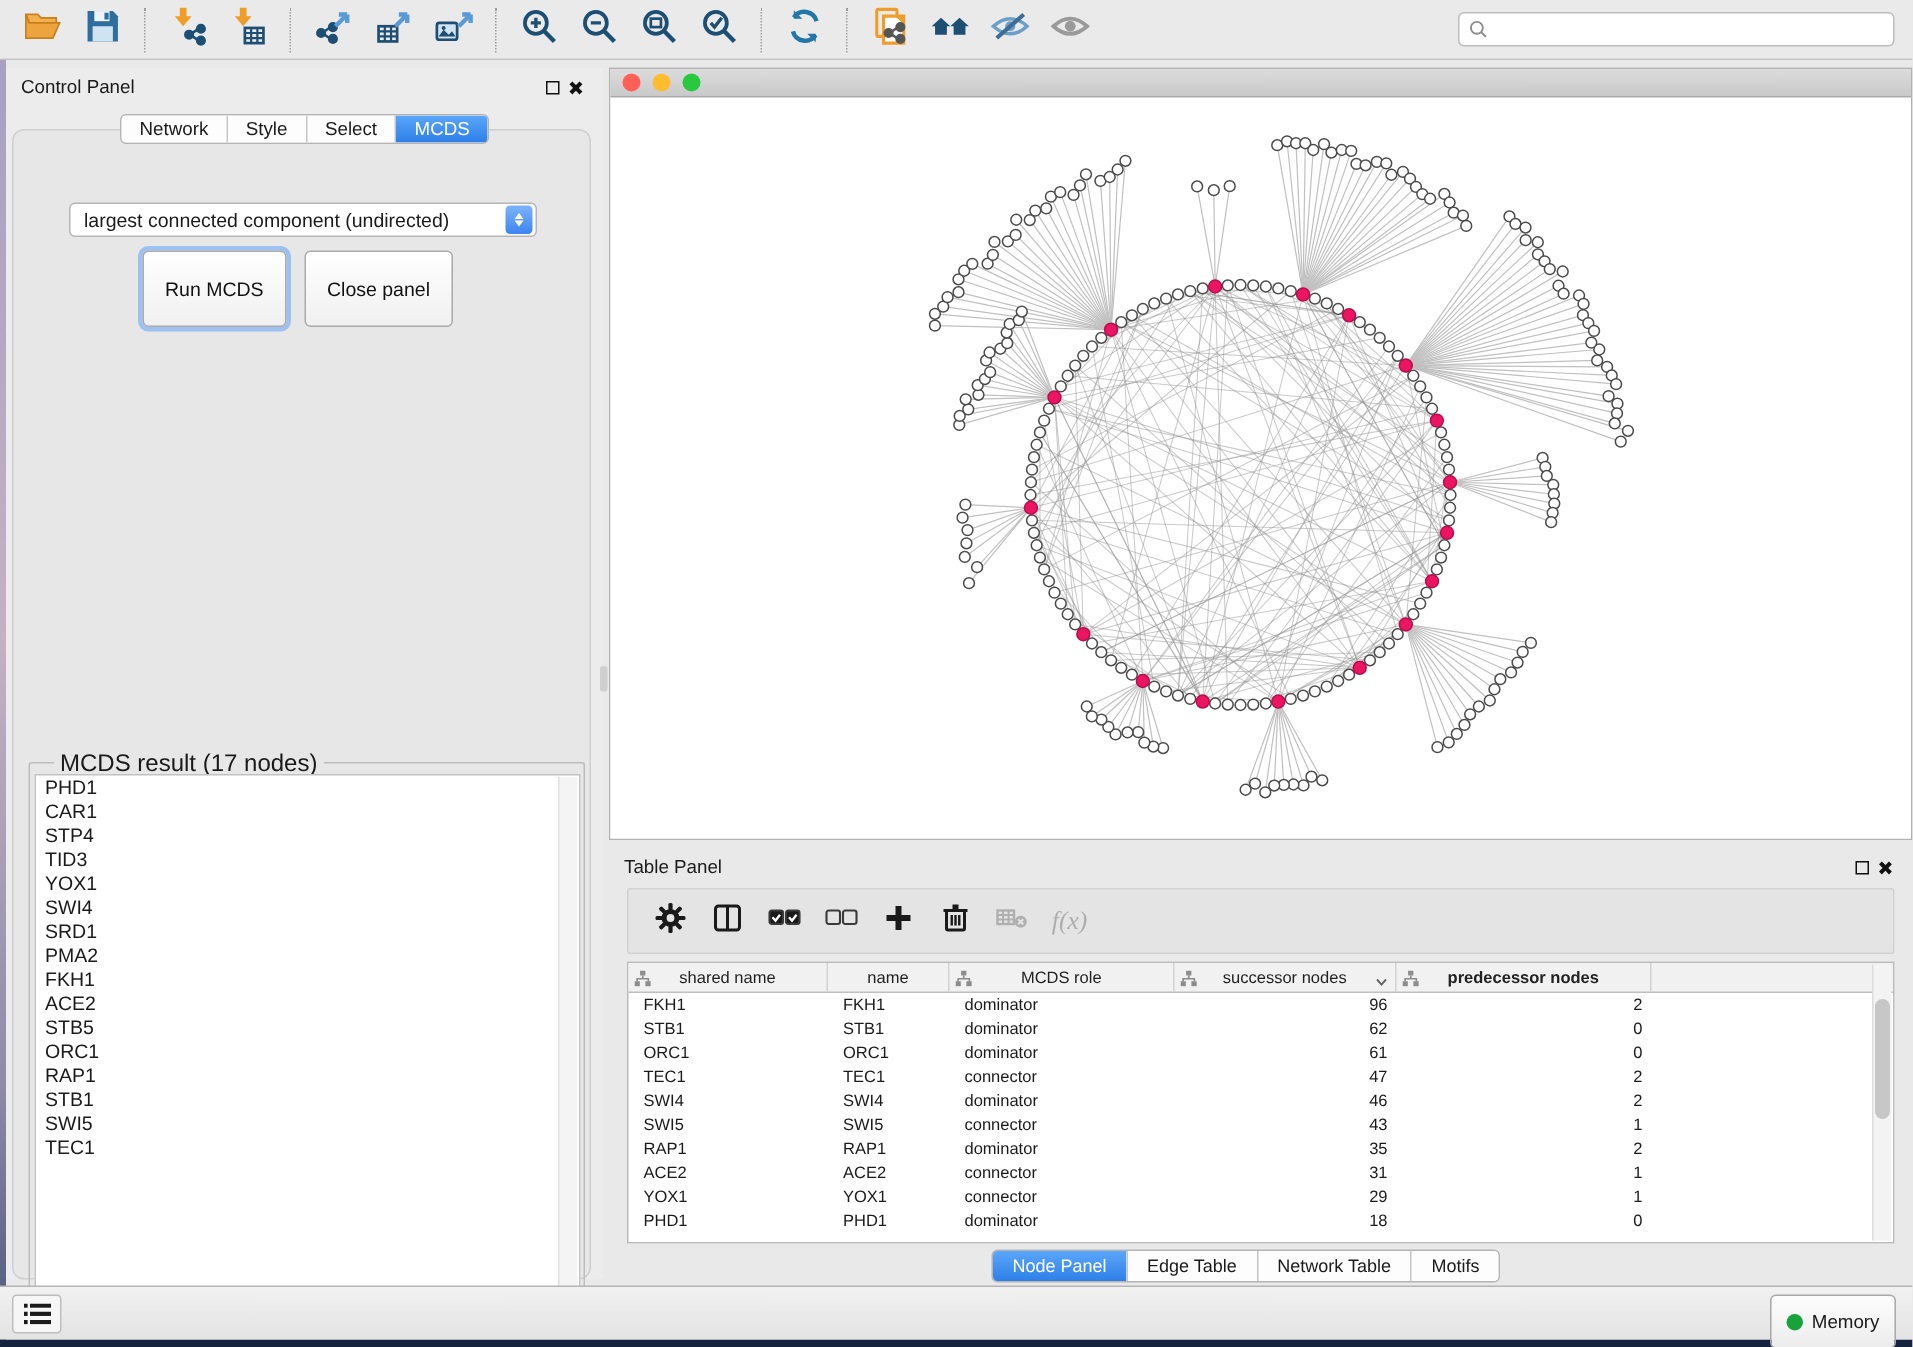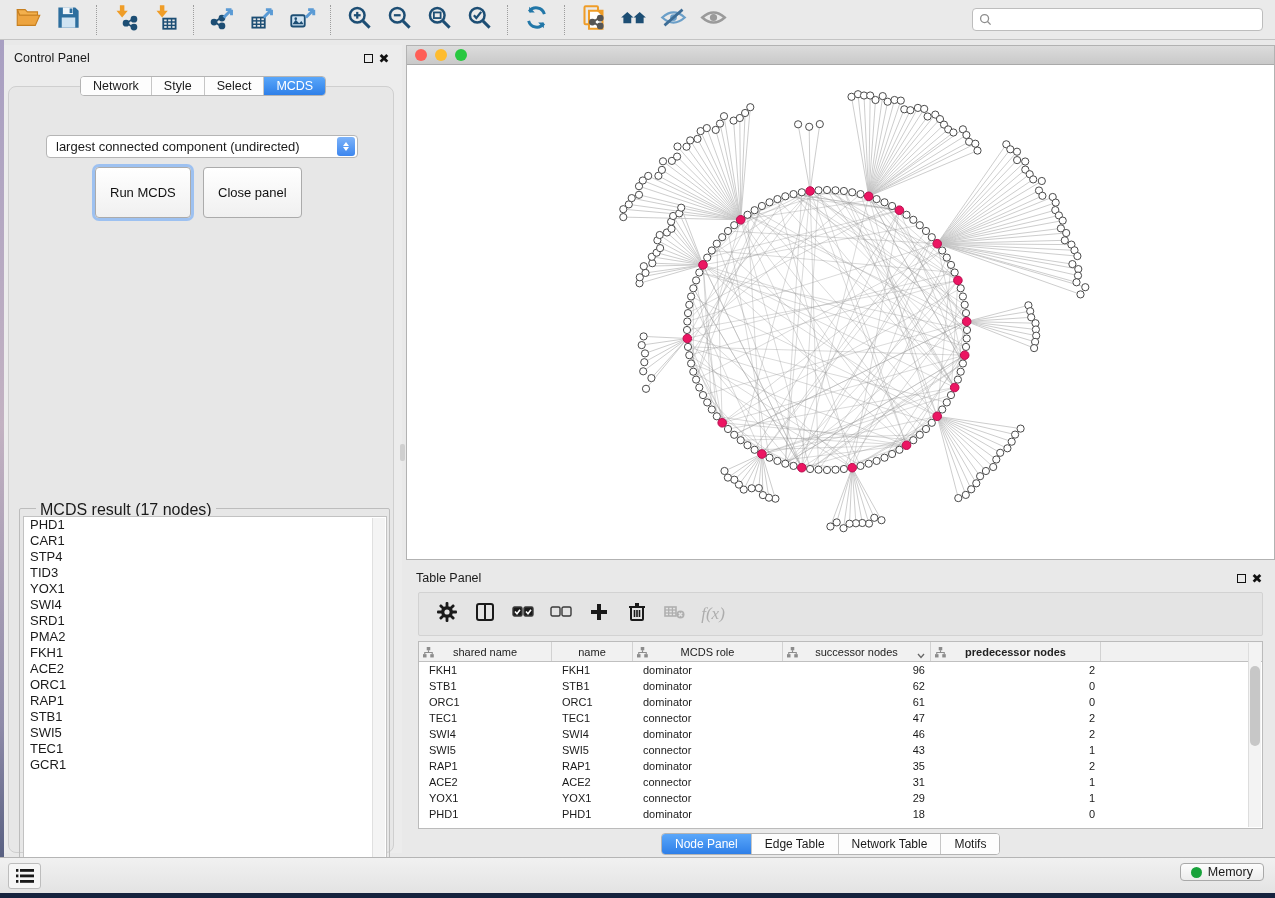--- a/index.html
+++ b/index.html
@@ -89,21 +89,21 @@
   .grid-vscroll { position:absolute; right:1px; top:1px; width:13px; height:184px; background:#f3f3f3; border-left:1px solid #ddd; }
   .grid-thumb { position:absolute; left:1px; top:23px; width:10px; height:80px; background:#c7c7c7; border-radius:5px; }
   .tp-tabs { left:255px; top:268px; height:22px; }
   .tp-tabs .tab { font-size:12px; padding:3px 13px 4px 13px; }
 
   
   .status-bar { position:absolute; left:0; top:857px; width:1275px; height:36px;
     background:linear-gradient(#f1f1f1,#e3e3e3); border-top:1px solid #b5b5b5; }
   .list-btn { position:absolute; left:8px; top:5px; width:33px; height:26px; background:#f6f6f6;
     border:1px solid #bdbdbd; border-radius:3px; display:flex; align-items:center; justify-content:center; }
-  .memory-btn { position:absolute; right:11px; top:5px; height:18px; background:linear-gradient(#fdfdfd,#ececec);
+  .memory-btn { position:absolute; right:11px; top:5px; height:36px; background:linear-gradient(#fdfdfd,#ececec);
     border:1px solid #a9a9a9; border-radius:4px; display:flex; align-items:center; gap:6px; padding:0 10px; font-size:12.5px; }
   .mem-dot { width:11px; height:11px; border-radius:50%; background:#18a23b; }
 </style>
 </head>
 <body>
 
 <div class="left-strip"></div>
 <div class="bottom-strip"></div>
 
 <div class="main-toolbar" id="main-toolbar">
@@ -295,26 +295,26 @@
       <div class="result-item">PHD1</div>
           <div class="result-item">CAR1</div>
           <div class="result-item">STP4</div>
           <div class="result-item">TID3</div>
           <div class="result-item">YOX1</div>
           <div class="result-item">SWI4</div>
           <div class="result-item">SRD1</div>
           <div class="result-item">PMA2</div>
           <div class="result-item">FKH1</div>
           <div class="result-item">ACE2</div>
+          <div class="result-item">STB5</div>
           <div class="result-item">ORC1</div>
           <div class="result-item">RAP1</div>
           <div class="result-item">STB1</div>
           <div class="result-item">SWI5</div>
           <div class="result-item">TEC1</div>
-          <div class="result-item">GCR1</div>
         </div>
     </div>
   </div>
 </div>
 
 <div class="grip-v"></div>
 <div class="grip-h"></div>
 
 <div class="net-window">
   <div class="net-titlebar">

